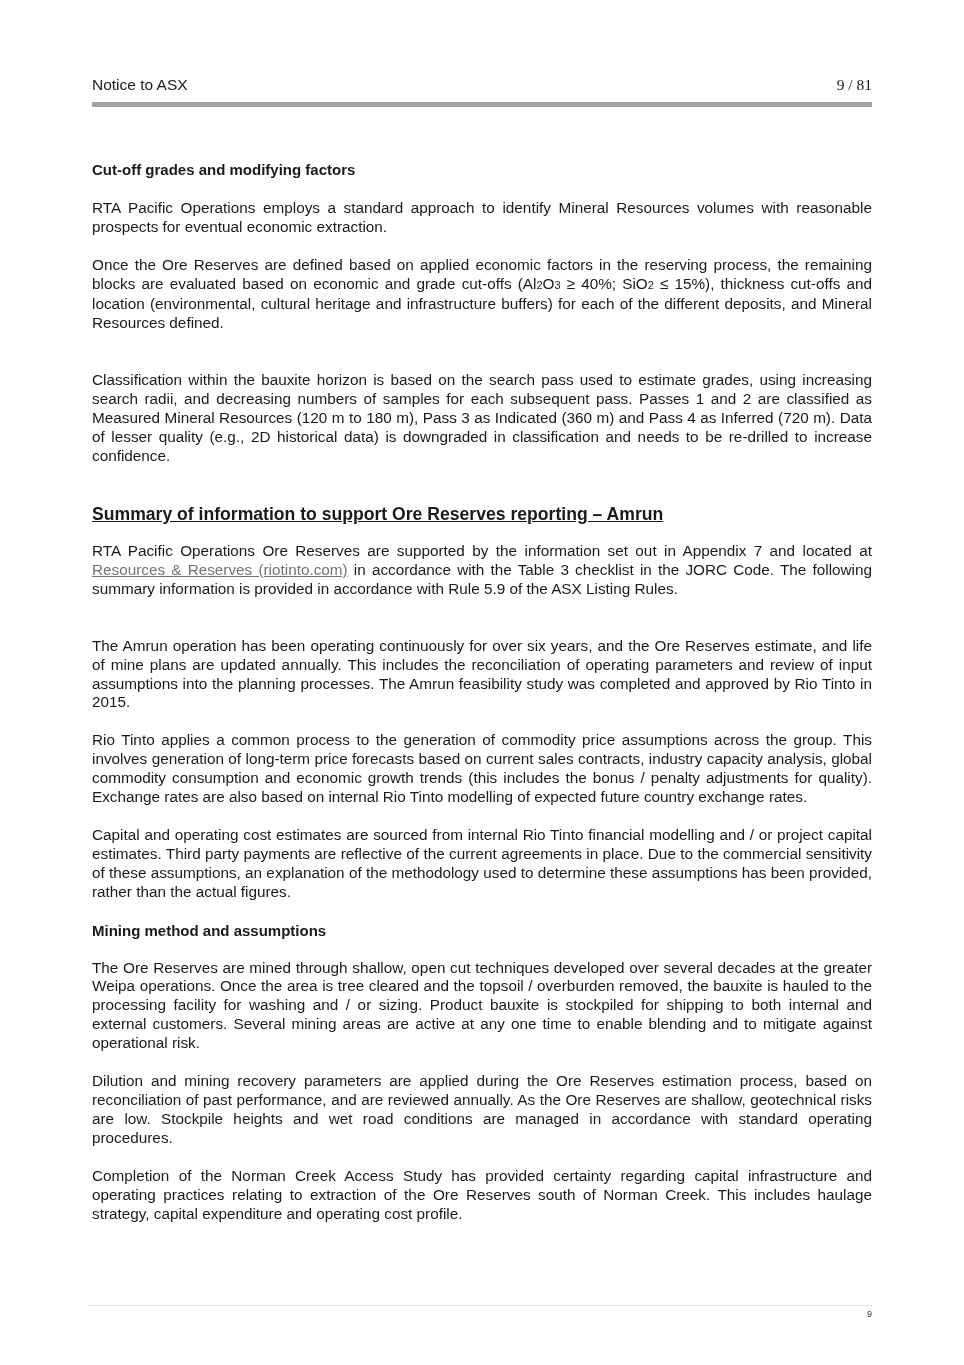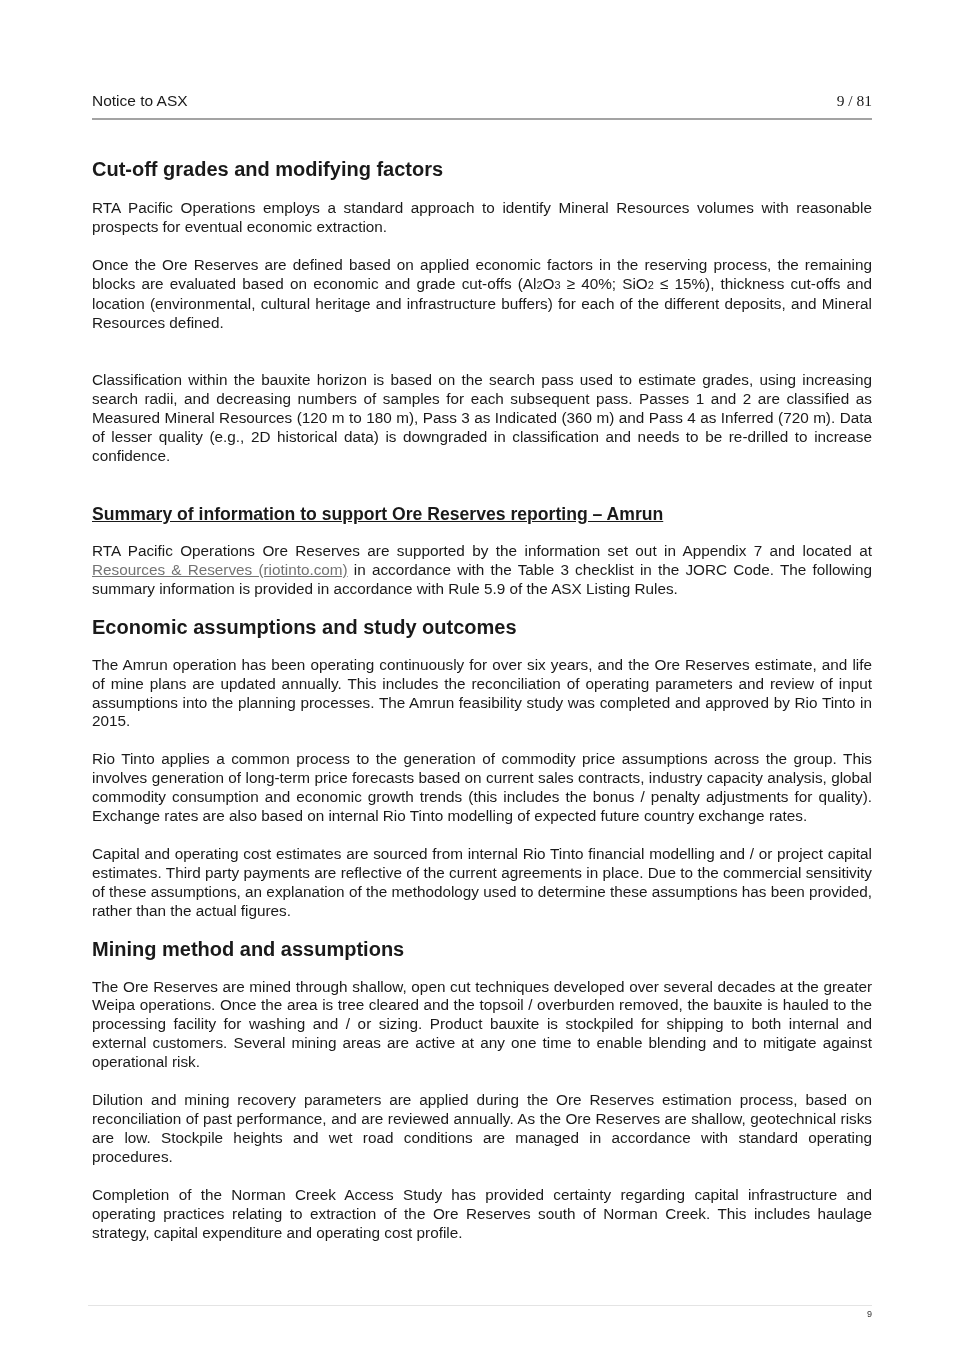--- a/index.html
+++ b/index.html
@@ -1,24 +1,24 @@
 <!DOCTYPE html>
 <html><head>
   <meta charset="utf-8">
   <style>
     html, body { margin: 0; padding: 0; background: #ffffff; }
     body { width: 964px; height: 1365px; position: relative; overflow: hidden;
            font-family: "Liberation Sans", sans-serif; color: #1a1a1a; }
-    .header { position: absolute; left: 92px; top: 92px; width: 780px; height: 26px;
-              border-bottom: 2px solid #a3a3a3; font-size: 15.5px; }
+    .header { position: absolute; left: 92px; top: 76px; width: 780px; height: 26px;
+              border-bottom: 5px solid #a3a3a3; font-size: 15.5px; }
     .header .left { position: absolute; left: 0; top: 0; }
     .header .right { position: absolute; right: 0; top: 0; font-family: Liberation Serif, serif; }
     .content { position: absolute; left: 92px; top: 160px; width: 780px; }
     .content p { margin: 0; font-size: 15.3px; line-height: 18.9px; text-align: justify; }
-    .content h3 { margin: 0; font-size: 20px; line-height: 19px; font-weight: bold; }
+    .content h3 { margin: 0; font-size: 15px; line-height: 19px; font-weight: bold; }
     .content h2 { margin: 0; font-size: 17.6px; line-height: 22px; font-weight: bold; text-decoration: underline; }
     sub.chem { font-size: 11px; vertical-align: baseline; position: relative; top: 0; }
     a.link { color: #737373; text-decoration: underline; }
     .footer-rule { position: absolute; left: 88px; top: 1305px; width: 784px; height: 1px;
                    background: #e4e4e4; }
     .footer-page { position: absolute; right: 92px; top: 1309px; font-size: 9px; color: #333; }
   </style>
 </head>
 <body>
 
@@ -37,21 +37,20 @@
 
   <div style="height:19px"></div>
   <p>Classification within the bauxite horizon is based on the search pass used to estimate grades, using increasing search radii, and decreasing numbers of samples for each subsequent pass. Passes 1 and 2 are classified as Measured Mineral Resources (120 m to 180 m), Pass 3 as Indicated (360 m) and Pass 4 as Inferred (720 m). Data of lesser quality (e.g., 2D historical data) is downgraded in classification and needs to be re-drilled to increase confidence.</p>
   <div style="height:37px"></div>
 
   <h2>Summary of information to support Ore Reserves reporting – Amrun</h2>
   <div style="height:17px"></div>
   <p><span>RTA Pacific Operations Ore Reserves are supported by the information set out in Appendix 7 and located at </span><a class="link" href="#">Resources &amp; Reserves (riotinto.com)</a><span> in accordance with the Table 3 checklist in the JORC Code. The following summary information is provided in accordance with Rule 5.9 of the ASX Listing Rules.</span></p>
   <div style="height:19px"></div>
 
-  <h3>Economic assumptions and study outcomes</h3>
   <div style="height:19px"></div>
   <p>The Amrun operation has been operating continuously for over six years, and the Ore Reserves estimate, and life of mine plans are updated annually. This includes the reconciliation of operating parameters and review of input assumptions into the planning processes. The Amrun feasibility study was completed and approved by Rio Tinto in 2015.</p>
   <div style="height:19px"></div>
   <p>Rio Tinto applies a common process to the generation of commodity price assumptions across the group. This involves generation of long-term price forecasts based on current sales contracts, industry capacity analysis, global commodity consumption and economic growth trends (this includes the bonus / penalty adjustments for quality). Exchange rates are also based on internal Rio Tinto modelling of expected future country exchange rates.</p>
   <div style="height:19px"></div>
   <p>Capital and operating cost estimates are sourced from internal Rio Tinto financial modelling and / or project capital estimates. Third party payments are reflective of the current agreements in place. Due to the commercial sensitivity of these assumptions, an explanation of the methodology used to determine these assumptions has been provided, rather than the actual figures.</p>
   <div style="height:19px"></div>
 
   <h3>Mining method and assumptions</h3>
   <div style="height:19px"></div>

